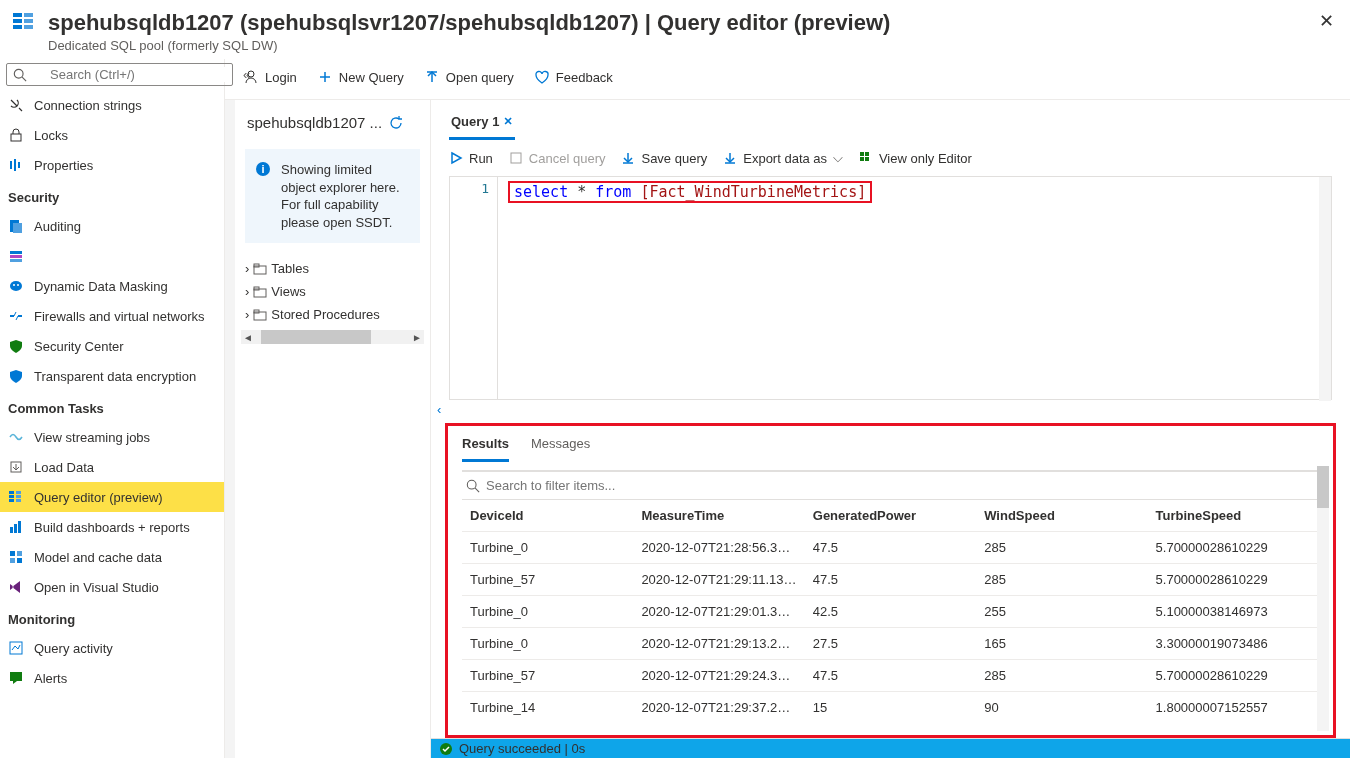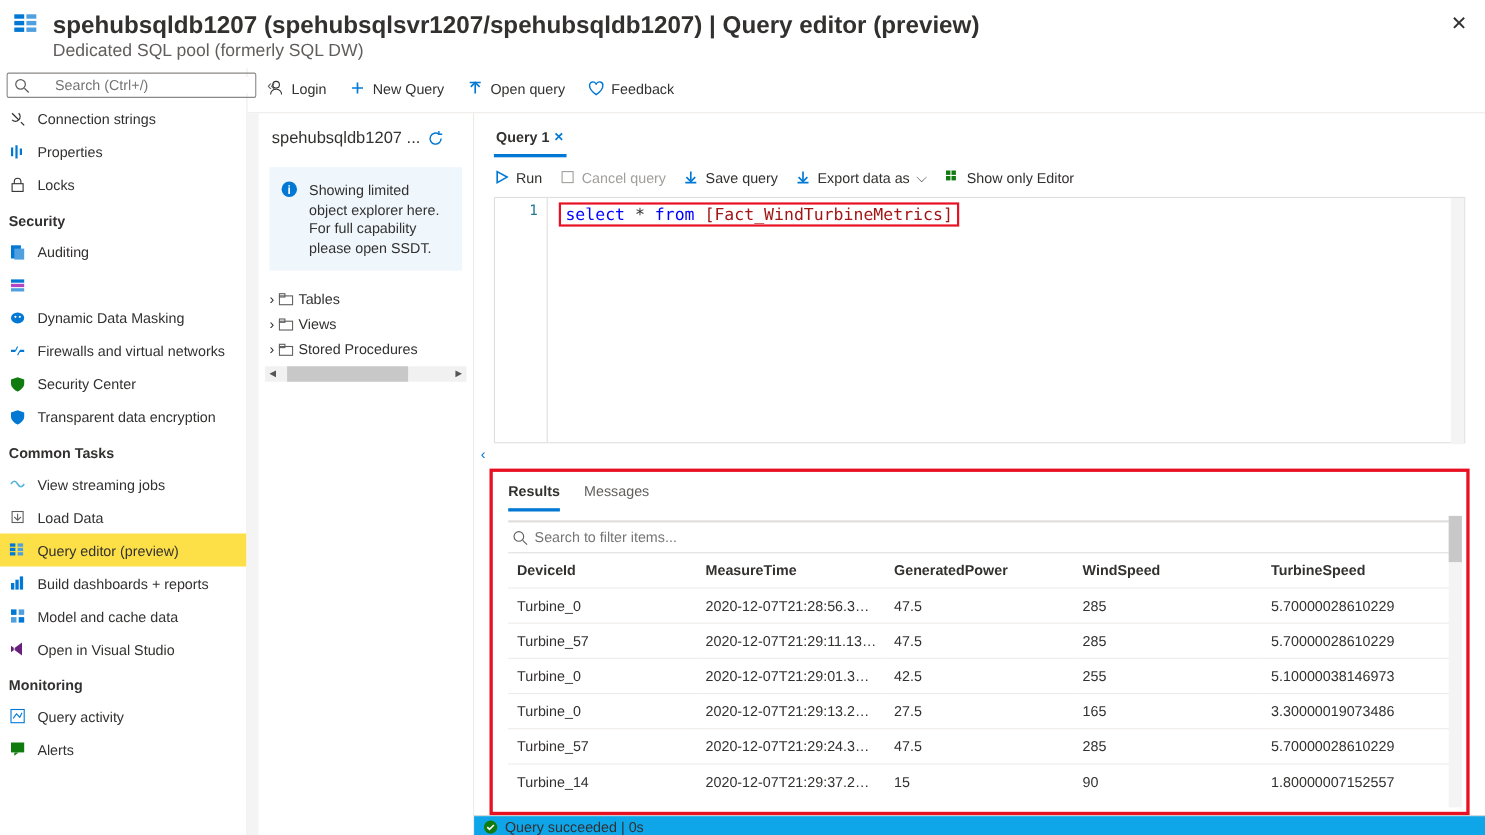--- a/index.html
+++ b/index.html
@@ -1,20 +1,20 @@
 <!DOCTYPE html>
 <html><head>
 <meta charset="utf-8">
 <style>
   * { box-sizing: border-box; margin: 0; padding: 0; }
   body { font-family: "Segoe UI", Arial, sans-serif; font-size: 13px; color: #323130; background: #fff; overflow: hidden; width: 1350px; height: 759px; position: relative; }
   .header { display: flex; align-items: flex-start; padding: 10px 16px 6px 10px; }
   .header-icon { width: 28px; height: 28px; display:flex; align-items:center; justify-content:center; margin-right:10px; flex-shrink:0; }
   .header-title { font-size: 22px; font-weight: 600; }
-  .header-sub { font-size: 16px; color: #605e5c; margin-top: 2px; }
+  .header-sub { font-size: 13px; color: #605e5c; margin-top: 2px; }
   .close-btn { margin-left: auto; font-size: 18px; cursor: pointer; color:#333;}
   .main { display: flex; height: calc(759px - 60px); }
   .leftnav { width: 225px; border-right: 1px solid #edebe9; display:flex; flex-direction:column; }
   .search-wrap { padding: 4px 6px; display:flex; align-items:center; gap:6px;}
   .search-box { flex:1; display:flex; align-items:center; border:1px solid #8a8886; border-radius:2px; padding:3px 6px; gap:23px;}
   .search-box input { border:none; outline:none; font-size:13px; flex:1; }
   .double-chevron { color:#605e5c; cursor:pointer; padding:4px;}
   .nav-list { overflow-y:auto; flex:1; }
   .nav-item { display:flex; align-items:center; gap:10px; padding:7px 10px 7px 8px; cursor:pointer; }
   .nav-item.selected { background:#fde047; }
@@ -111,35 +111,35 @@
           <span class="nav-icon">
             <svg width="16" height="16">
               <path d="M3 3 L9 9 M11 11 L14 14 M9 3 A3 3 0 0 1 3 9" stroke="#323130" fill="none" stroke-width="1.2"></path>
             </svg>
           </span>
           <span>Connection strings</span>
         </div>
       <div class="nav-item">
           <span class="nav-icon">
             <svg width="16" height="16">
+              <rect x="3" y="7" width="10" height="7" stroke="#323130" fill="none"></rect>
+              <path d="M5 7 V5 a3 3 0 0 1 6 0 V7" stroke="#323130" fill="none"></path>
+            </svg>
+          </span>
+          <span>Locks</span>
+        </div>
+      <div class="nav-item">
+          <span class="nav-icon">
+            <svg width="16" height="16">
               <line x1="3" y1="4" x2="3" y2="12" stroke="#0078d4" stroke-width="2"></line>
               <line x1="7" y1="2" x2="7" y2="14" stroke="#0078d4" stroke-width="2"></line>
               <line x1="11" y1="5" x2="11" y2="11" stroke="#0078d4" stroke-width="2"></line>
             </svg>
           </span>
           <span>Properties</span>
-        </div>
-      <div class="nav-item">
-          <span class="nav-icon">
-            <svg width="16" height="16">
-              <rect x="3" y="7" width="10" height="7" stroke="#323130" fill="none"></rect>
-              <path d="M5 7 V5 a3 3 0 0 1 6 0 V7" stroke="#323130" fill="none"></path>
-            </svg>
-          </span>
-          <span>Locks</span>
         </div>
 
       <div class="nav-section">Security</div>
       <div class="nav-item">
           <span class="nav-icon">
             <svg width="16" height="16">
               <rect x="2" y="2" width="9" height="12" fill="#0078d4"></rect>
               <rect x="5" y="5" width="9" height="10" fill="#50a0e0"></rect>
             </svg>
           </span>
@@ -425,21 +425,21 @@
             </div>
           <div class="qtb">
               <span class="ico">
                 <svg width="14" height="14">
                   <rect x="1" y="1" width="4" height="4" fill="#107c10"></rect>
                   <rect x="6" y="1" width="4" height="4" fill="#107c10"></rect>
                   <rect x="1" y="6" width="4" height="4" fill="#107c10"></rect>
                   <rect x="6" y="6" width="4" height="4" fill="#107c10"></rect>
                 </svg>
               </span>
-              <span>Show only Editor</span>
+              <span>View only Editor</span>
             </div>
         </div>
 
         <div class="code-area">
           <div class="gutter"><span>1</span></div>
           <div class="code-line">
             <span class="hl-box"><span class="kw">select</span><span> * </span><span class="kw">from</span><span class="br"> [Fact_WindTurbineMetrics]</span></span>
           </div>
           <div class="vscroll-outer"></div>
         </div>

